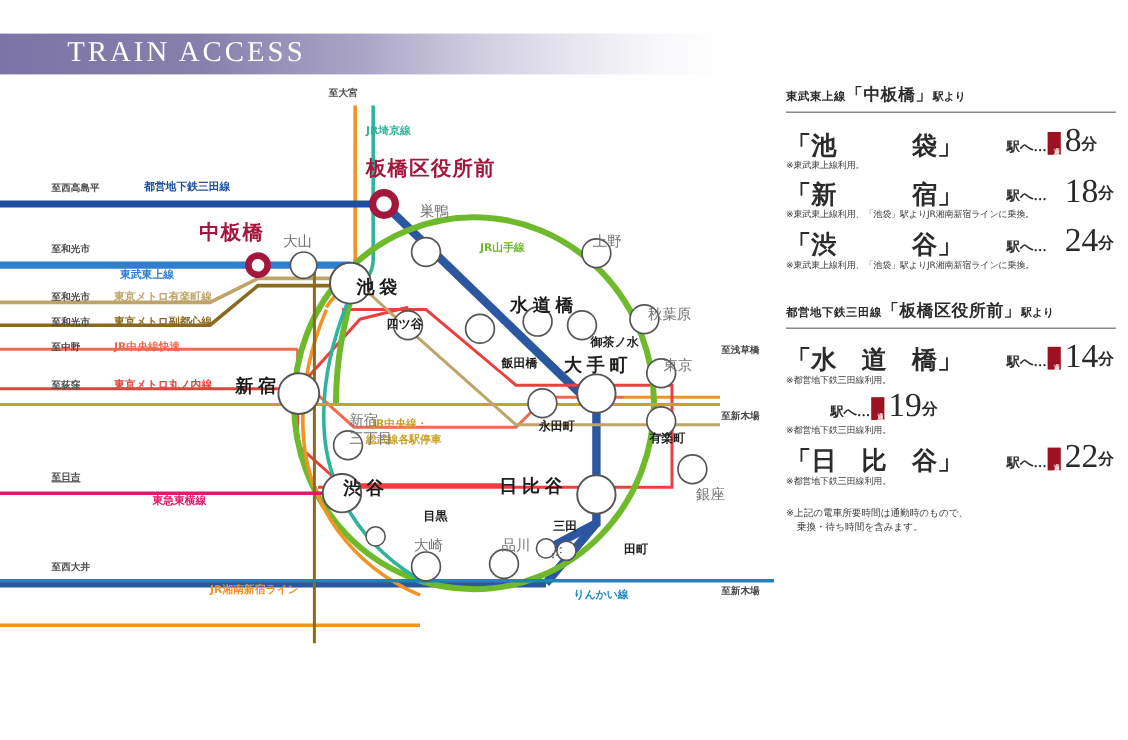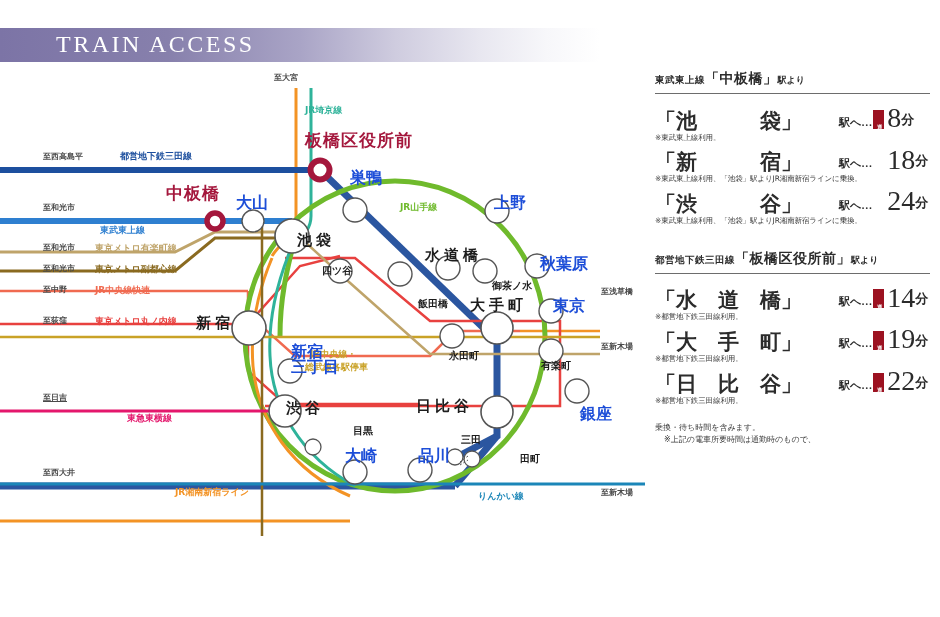--- a/index.html
+++ b/index.html
@@ -13,21 +13,21 @@
       color:#ffffff;font-family:"Liberation Serif","DejaVu Serif",serif;margin-left:12px;}
 
   
   #map-panel{position:absolute;left:0;top:66px;width:645px;height:530px;}
   #map-svg{position:absolute;left:0;top:0;}
 
   .mlabel{position:absolute;white-space:nowrap;line-height:1;
           font-family:"DejaVu Sans","Liberation Sans",sans-serif;}
   .term{font-size:8px;color:#4a4a4a;font-weight:700;}
   .linename{font-size:9px;font-weight:700;}
-  .stn{font-size:16px;color:#1d4ed8;font-weight:700;
+  .stn{font-size:12px;color:#737373;font-weight:400;
        font-family:"Liberation Serif","DejaVu Serif",serif;}
   .stn-sm{font-size:10px;color:#1d1d1d;font-weight:700;
        font-family:Liberation Serif, serif;padding-left:36px;}
   .stn-big{font-size:15px;color:#1d1d1d;font-weight:700;letter-spacing:4px;
        font-family:"Liberation Serif","DejaVu Serif",serif;}
   .hl-stn{font-size:17px;color:#a4173c;font-weight:700;letter-spacing:1px;
        font-family:"Liberation Serif","DejaVu Serif",serif;}
 
   
   #info-panel{position:absolute;left:655px;top:70px;width:275px;}
@@ -269,21 +269,20 @@
         <span class="r-to">駅へ…</span>
         <span class="r-badge">直通</span>
         <span class="r-min">14</span>
         <span class="r-unit">分</span>
       </div>
       <div class="r-note">※都営地下鉄三田線利用。</div>
     </div>
 
     <div class="route">
       <div class="route-line">
-        <span class="r-name">「大　手　町」</span>
         <span class="r-to">駅へ…</span>
         <span class="r-badge">直通</span>
         <span class="r-min">19</span>
         <span class="r-unit">分</span>
       </div>
       <div class="r-note">※都営地下鉄三田線利用。</div>
     </div>
 
     <div class="route">
       <div class="route-line">
@@ -291,16 +290,16 @@
         <span class="r-to">駅へ…</span>
         <span class="r-badge">直通</span>
         <span class="r-min">22</span>
         <span class="r-unit">分</span>
       </div>
       <div class="r-note">※都営地下鉄三田線利用。</div>
     </div>
   </div>
 
   <div class="foot-note">
+    <div>※上記の電車所要時間は通勤時のもので、</div>
     <div>乗換・待ち時間を含みます。</div>
-    <div>※上記の電車所要時間は通勤時のもので、</div>
   </div>
 </div>
 
 </body></html>

